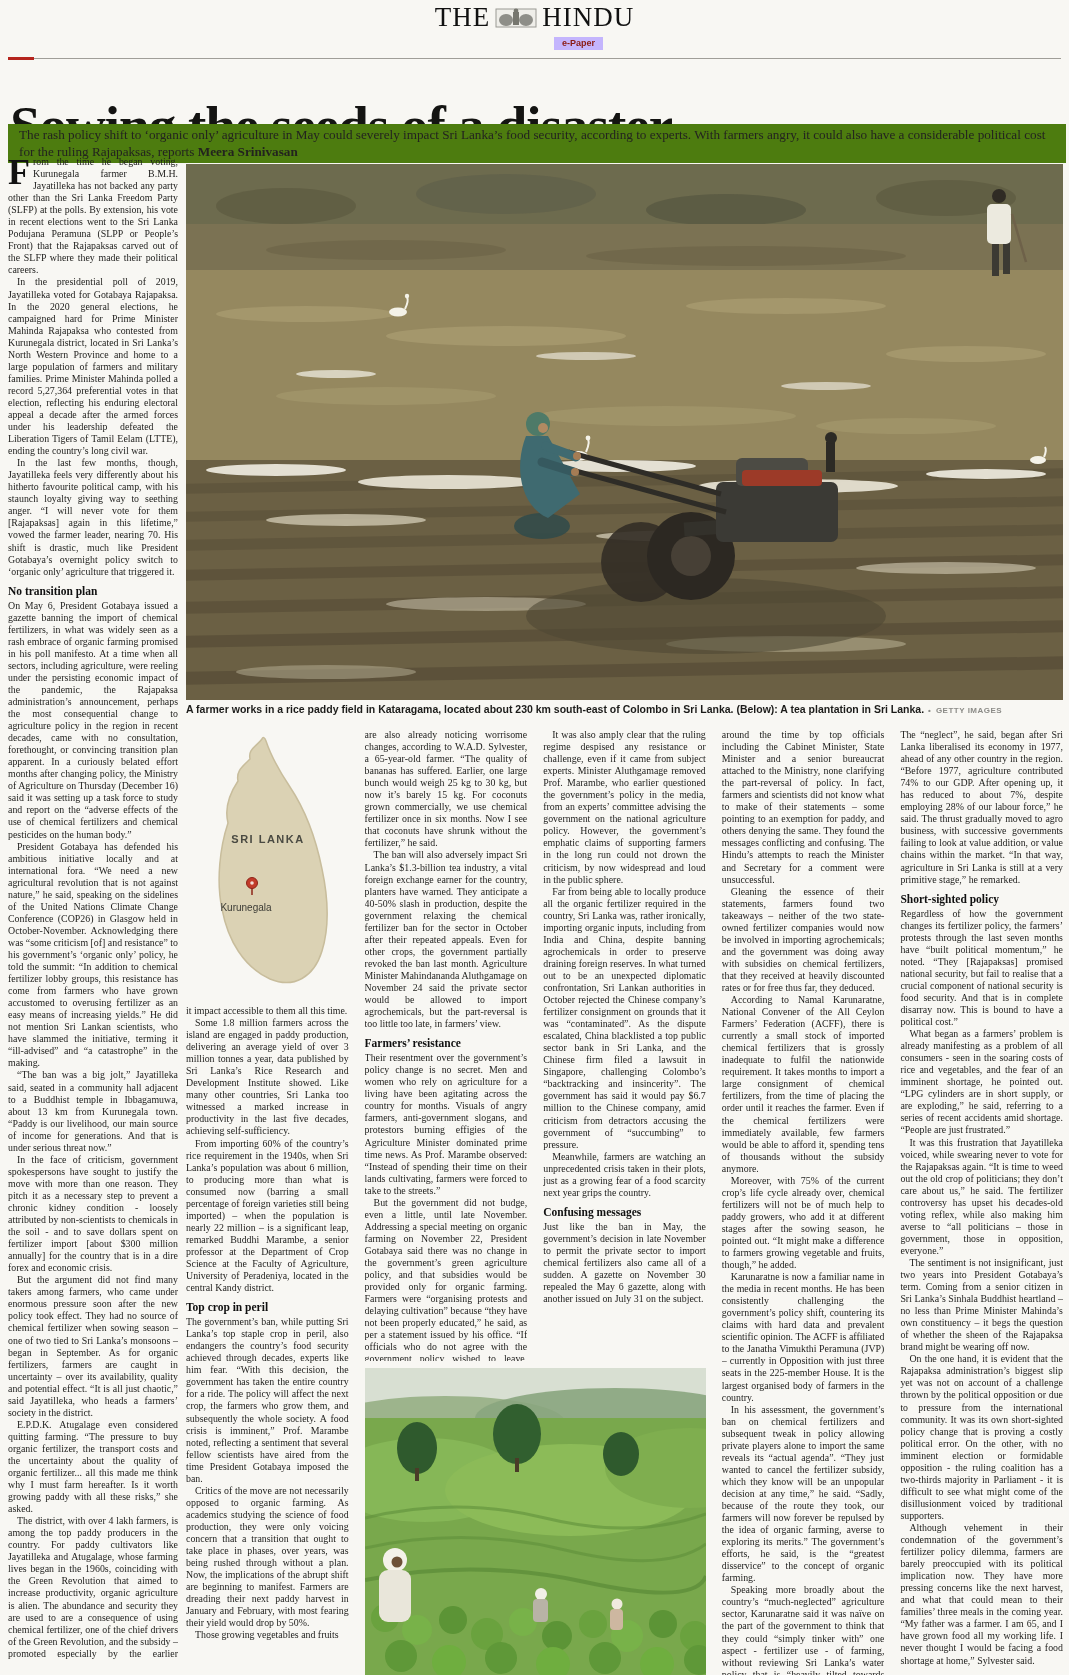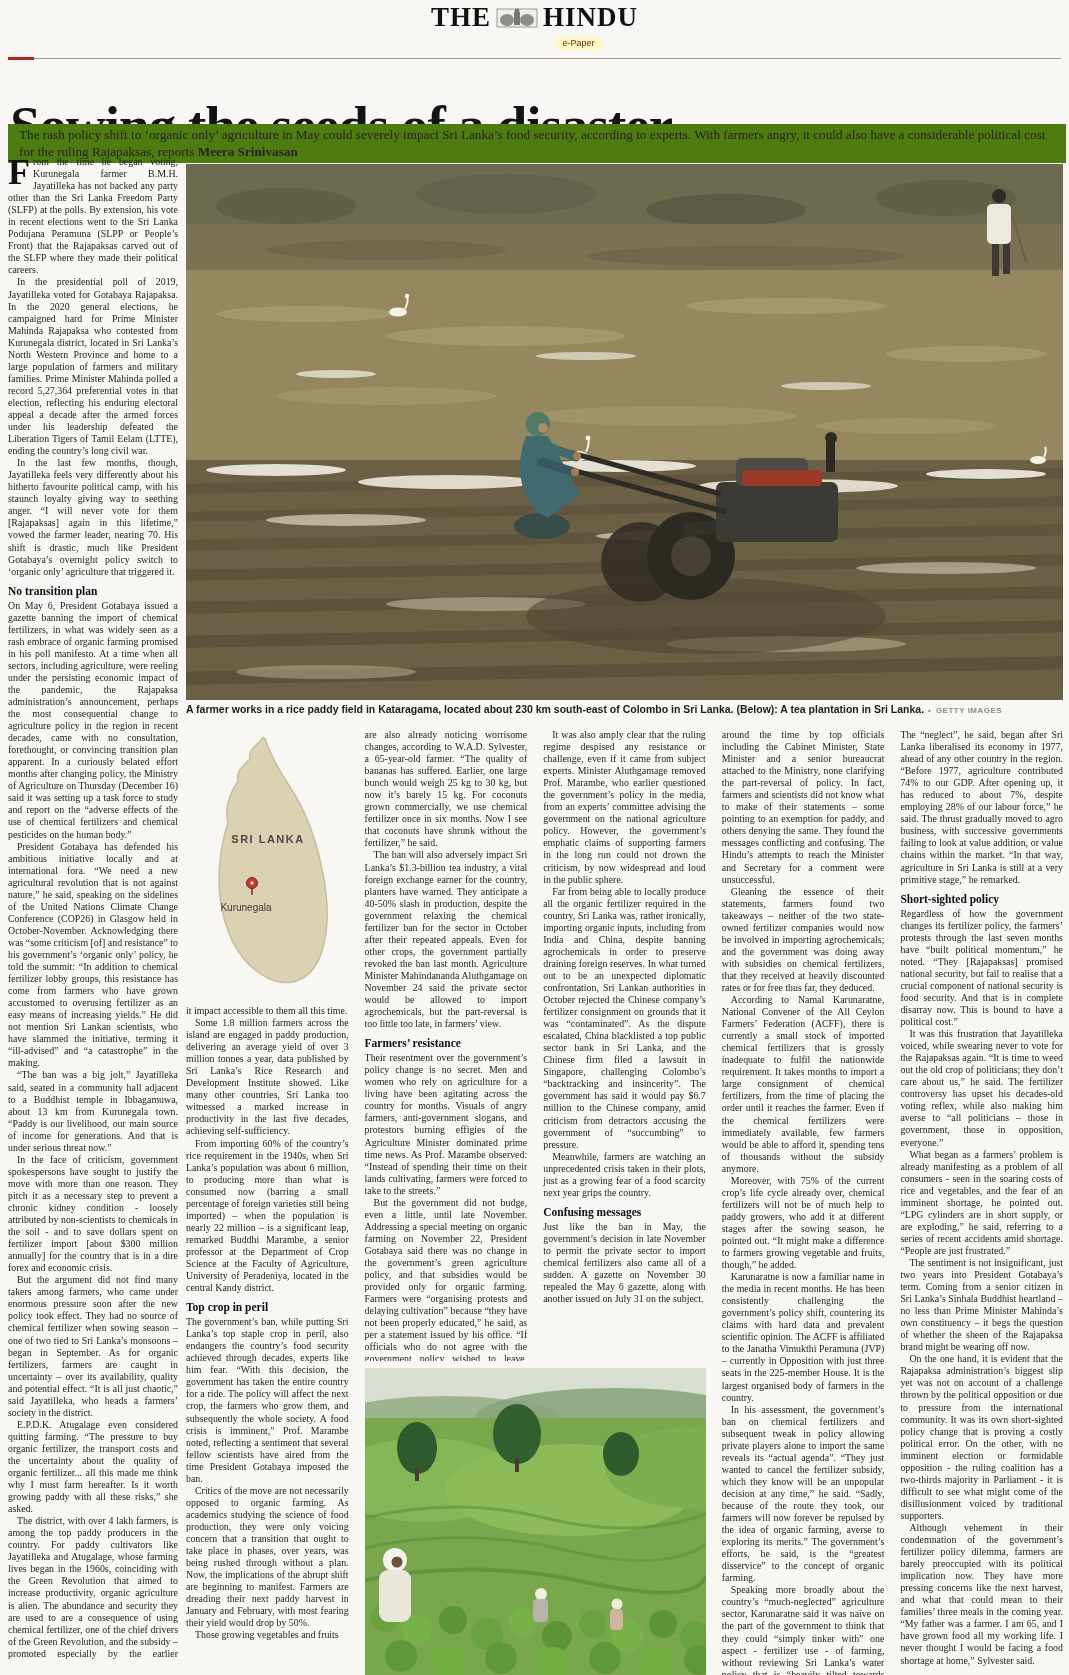--- a/index.html
+++ b/index.html
@@ -2,27 +2,27 @@
 <html><head>
 <meta charset="utf-8">
 <style>
   html,body{margin:0;padding:0;}
   body{width:1069px;height:1675px;overflow:hidden;background:#eceae6;}
   #page{position:relative;width:1069px;height:1675px;background:#f8f7f3;
         font-family:"Liberation Serif",serif;color:#1c1c1a;}
 
   
   .masthead{position:absolute;top:2px;left:0;right:0;text-align:center;}
-  .masthead-title{font-family:"Liberation Serif",serif;font-weight:700;font-size:27px;
+  .masthead-title{font-family:"Liberation Serif",serif;font-weight:400;font-size:27px;
                   letter-spacing:1px;color:#111;line-height:30px;}
   .crest{display:inline-block;vertical-align:-4px;margin:0 4px;}
   .badge-row{text-align:center;margin-top:0px;}
-  .epaper-badge{display:inline-block;background:#fef9c3;color:#8a1a12;
-                font-family:"Liberation Sans",sans-serif;font-weight:400;font-size:9px;
-                padding:1px 8px 2px;margin-left:88px;border-radius:6px;}
+  .epaper-badge{display:inline-block;background:#c4b5fd;color:#8a1a12;
+                font-family:"Liberation Sans",sans-serif;font-weight:700;font-size:9px;
+                padding:1px 8px 2px;margin-left:88px;border-radius:0;}
   .top-rule{position:absolute;top:58px;left:8px;right:8px;border-top:1px solid #a09e98;}
   .top-rule-red{position:absolute;top:57px;left:8px;width:26px;border-top:3px solid #b5241d;}
 
   
   .headline{position:absolute;top:60px;left:10px;width:1000px;
             font-family:"Liberation Serif",serif;font-weight:700;font-size:55px;
             letter-spacing:-1px;line-height:58px;color:#141412;}
   .standfirst{position:absolute;top:124px;left:8px;width:1036px;background:#4d7c0f;
               font-size:13.2px;line-height:16.5px;padding:3px 11px;color:#23231f;}
   .standfirst b{font-weight:700;}
@@ -258,22 +258,22 @@
           <p class="para">In his assessment, the government’s ban on chemical fertilizers and subsequent tweak in policy allowing private players alone to import the same reveals its “actual agenda”. “They just wanted to cancel the fertilizer subsidy, which they know will be an unpopular decision at any time,” he said. “Sadly, because of the route they took, our farmers will now forever be repulsed by the idea of organic farming, averse to exploring its merits.” The government’s efforts, he said, is the “greatest disservice” to the concept of organic farming.</p>
           <p class="para">Speaking more broadly about the country’s “much-neglected” agriculture sector, Karunaratne said it was naïve on the part of the government to think that they could “simply tinker with” one aspect - fertilizer use - of farming, without reviewing Sri Lanka’s water policy that is “heavily tilted towards hydropower” generation, and much less towards agriculture.</p>
         </div>
     </div>
 
     <div class="lcol">
       <div class="textwrap bodytext clip946">
           <p class="para flush">The “neglect”, he said, began after Sri Lanka liberalised its economy in 1977, ahead of any other country in the region. “Before 1977, agriculture contributed 74% to our GDP. After opening up, it has reduced to about 7%, despite employing 28% of our labour force,” he said. The thrust gradually moved to agro business, with successive governments failing to look at value addition, or value chains within the market. “In that way, agriculture in Sri Lanka is still at a very primitive stage,” he remarked.</p>
           <div class="subhead">Short-sighted policy</div>
           <p class="para flush">Regardless of how the government changes its fertilizer policy, the farmers’ protests through the last seven months have “built political momentum,” he noted. “They [Rajapaksas] promised national security, but fail to realise that a crucial component of national security is food security. And that is in complete disarray now. This is bound to have a political cost.”</p>
+          <p class="para">What began as a farmers’ problem is already manifesting as a problem of all consumers - seen in the soaring costs of rice and vegetables, and the fear of an imminent shortage, he pointed out. “LPG cylinders are in short supply, or are exploding,” he said, referring to a series of recent accidents amid shortage. “People are just frustrated.”</p>
           <p class="para">It was this frustration that Jayatilleka voiced, while swearing never to vote for the Rajapaksas again. “It is time to weed out the old crop of politicians; they don’t care about us,” he said. The fertilizer controversy has upset his decades-old voting reflex, while also making him averse to “all politicians – those in government, those in opposition, everyone.”</p>
-          <p class="para">What began as a farmers’ problem is already manifesting as a problem of all consumers - seen in the soaring costs of rice and vegetables, and the fear of an imminent shortage, he pointed out. “LPG cylinders are in short supply, or are exploding,” he said, referring to a series of recent accidents amid shortage. “People are just frustrated.”</p>
           <p class="para">The sentiment is not insignificant, just two years into President Gotabaya’s term. Coming from a senior citizen in Sri Lanka’s Sinhala Buddhist heartland – no less than Prime Minister Mahinda’s own constituency – it begs the question of whether the sheen of the Rajapaksa brand might be wearing off now.</p>
           <p class="para">On the one hand, it is evident that the Rajapaksa administration’s biggest slip yet was not on account of a challenge thrown by the political opposition or due to pressure from the international community. It was its own short-sighted policy change that is proving a costly political error. On the other, with no imminent election or formidable opposition - the ruling coalition has a two-thirds majority in Parliament - it is difficult to see what might come of the disillusionment voiced by traditional supporters.</p>
           <p class="para">Although vehement in their condemnation of the government’s fertilizer policy dilemma, farmers are barely preoccupied with its political implication now. They have more pressing concerns like the next harvest, and what that could mean to their families’ three meals in the coming year. “My father was a farmer. I am 65, and I have grown food all my working life. I never thought I would be facing a food shortage at home,” Sylvester said.</p>
         </div>
     </div>
   </div>
 
   <div class="tea-photo">
     <svg width="341" height="307" viewBox="0 0 341 307" preserveAspectRatio="none">
       <rect x="0" y="0" width="341" height="54" fill="#d8dfd2"></rect>

